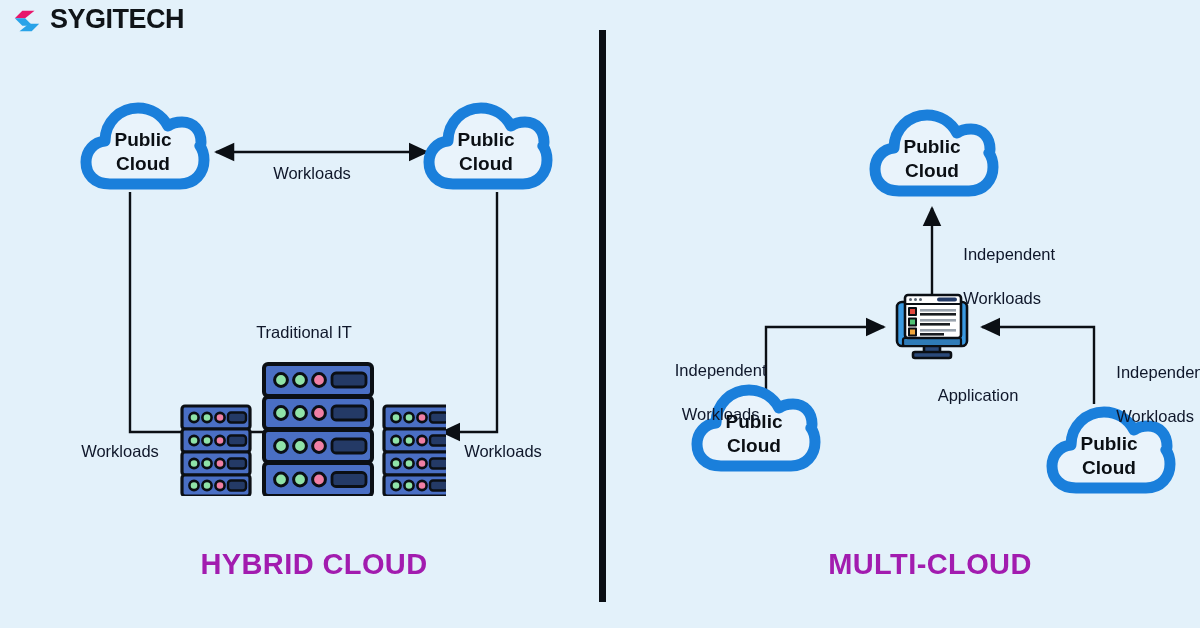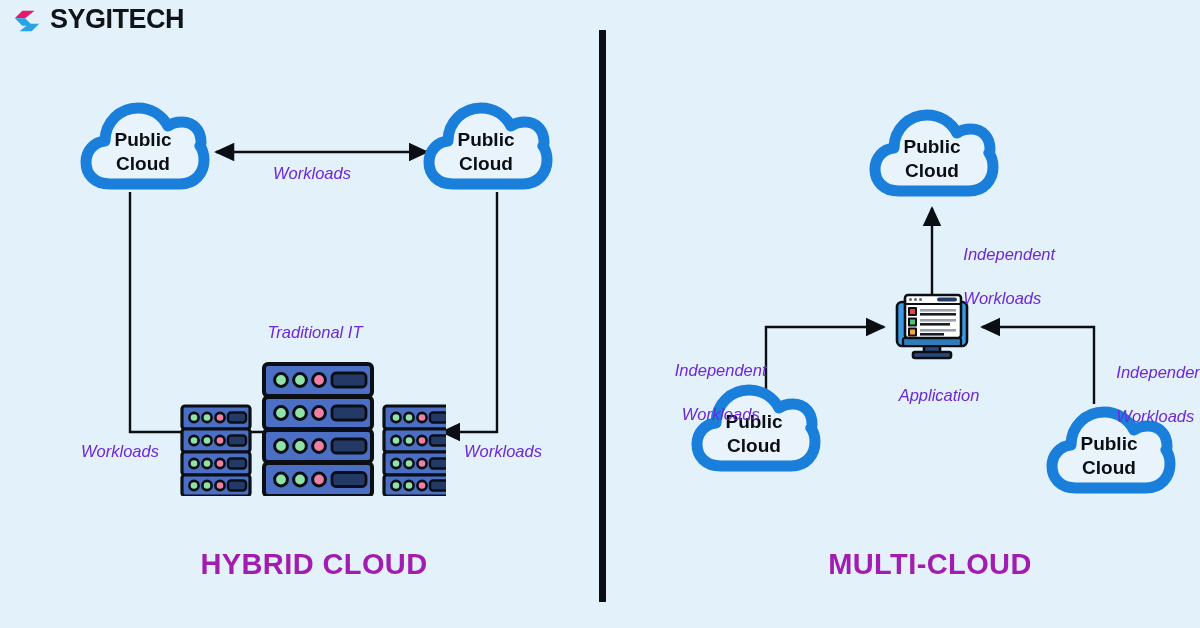--- a/index.html
+++ b/index.html
@@ -29,22 +29,22 @@
   .cloud{position:absolute;}
   .cloud svg{display:block;overflow:visible;}
   .cloud-label{
     position:absolute;left:0;right:0;text-align:center;
     font-size:19px;font-weight:bold;color:#0b0f14;
     line-height:1.28;pointer-events:none;
   }
 
   
   .lbl{
-    position:absolute;font-size:16.5px;color:#6d28d9;
-    line-height:1.33;text-align:center;white-space:pre;font-style:italic;
+    position:absolute;font-size:16.5px;color:#0f172a;
+    line-height:1.33;text-align:center;white-space:pre;
   }
   .title{
     position:absolute;font-size:29px;font-weight:bold;
     color:#a21caf;letter-spacing:0.4px;text-align:center;
   }
 
   
   .conn{position:absolute;left:0;top:0;width:1200px;height:628px;pointer-events:none;}
 
   
@@ -112,21 +112,21 @@
                C121 45 121 47 120 48 C123 52 124 57 124 62 C124 75 115 86 100 86 Z" fill="#e9f3fb" stroke="#1a7fdb" stroke-width="11" stroke-linejoin="round"></path>
     </svg>
     <div class="cloud-label" style="top:30px;">
       <span>Public</span><br>
       <span>Cloud</span>
     </div>
   </div>
 
   <div class="lbl" style="left:232px;top:163px;width:160px;">Workloads</div>
 
-  <div class="lbl" style="left:225px;top:322px;width:180px;">Traditional IT</div>
+  <div class="lbl" style="left:214px;top:322px;width:180px;">Traditional IT</div>
 
   <div class="lbl" style="left:45px;top:441px;width:150px;">Workloads</div>
 
   <div class="lbl" style="left:428px;top:441px;width:150px;">Workloads</div>
 
   <div class="servers" style="left:176px;top:358px;">
     <svg width="270" height="138" viewBox="0 0 270 138">
       <g stroke="#0b0f14" stroke-width="3.2" stroke-linejoin="round">
 
         <g>
@@ -291,21 +291,21 @@
         <rect x="29" y="27" width="36" height="2.6" fill="#9aa3ad" stroke="none"></rect>
         <rect x="29" y="31" width="30" height="2.6" fill="#1a1d21" stroke="none"></rect>
 
         <rect x="18" y="36.5" width="7" height="7" fill="#f0a63c" stroke-width="2"></rect>
         <rect x="29" y="37" width="36" height="2.6" fill="#9aa3ad" stroke="none"></rect>
         <rect x="29" y="41" width="24" height="2.6" fill="#1a1d21" stroke="none"></rect>
       </g>
     </svg>
   </div>
 
-  <div class="lbl" style="left:864px;top:385px;width:150px;text-align:center;">Application</div>
+  <div class="lbl" style="left:903px;top:385px;width:150px;text-align:center;">Application</div>
 
   <div class="lbl" style="left:945px;top:222px;width:150px;text-align:left;">
     <span>Independent</span><br>
     <span>Workloads</span>
   </div>
 
   <div class="lbl" style="left:634px;top:338px;width:155px;">
     <span>Independent</span><br>
     <span>Workloads</span>
   </div>

